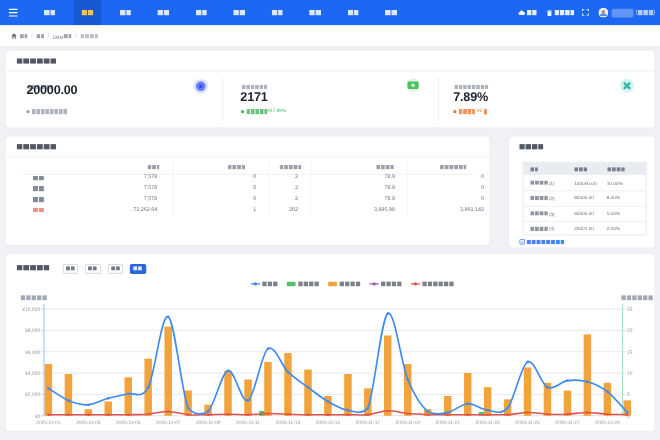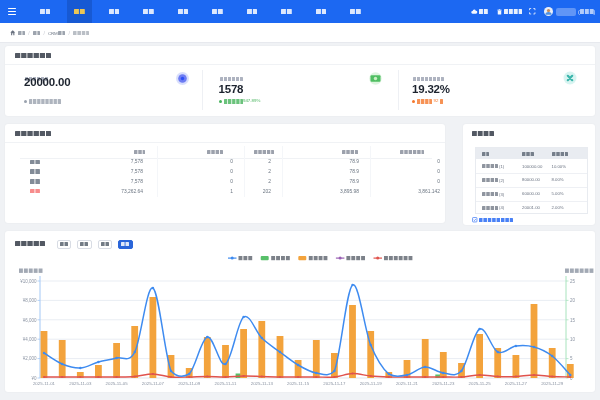--- a/index.html
+++ b/index.html
@@ -76,34 +76,34 @@
       <span style="width:3.4px;height:3.4px;border-radius:50%;background:#9aa2ae;flex:none"></span>
       <span style="width:1.8px"></span>
       <span class="ib" style="width:31.5px;height:4.1px;color:#9aa2ae;opacity:0.8;background-size:4.1px 100%"></span>
     </div>
     <div class="abs" style="left:169.5px;top:25px"><svg width="15" height="15" viewBox="0 0 15 15">
         <circle cx="7.5" cy="7.5" r="6.5" fill="#8fa0f5" opacity="0.35"></circle>
         <circle cx="7.5" cy="7.5" r="4.3" fill="#6d7cf3"></circle>
         <circle cx="7.5" cy="7.5" r="1.7" fill="#2b4ef5"></circle>
       </svg></div>
     <div class="bb" style="left:214.5px;top:30.5px;width:23.3px;height:4.3px;color:#8f97a8;opacity:0.72;background-size:4.0px 100%;"></div>
-    <div class="abs" style="left:213.5px;top:37.5px;font-size:11.5px;line-height:11px;font-weight:bold;color:#1c232e;letter-spacing:-0.2px">1578</div>
+    <div class="abs" style="left:213.5px;top:37.5px;font-size:11.5px;line-height:11px;font-weight:bold;color:#1c232e;letter-spacing:-0.2px">2171</div>
     <div class="fr" style="left:213.5px;top:53.0px;height:5px">
       <span style="width:3.4px;height:3.4px;border-radius:50%;background:#47b45c;flex:none"></span>
       <span style="width:1.8px"></span>
       <span class="ib" style="width:19.3px;height:4.1px;color:#47b45c;opacity:0.8;background-size:4.1px 100%"></span>
       <span style="font-size:4.4px;color:#47b45c;line-height:4.4px">947.89%</span>
     </div>
     <div class="abs" style="left:363.8px;top:25px"><svg width="13" height="13" viewBox="0 0 13 13">
         <circle cx="6.5" cy="6.5" r="6.2" fill="#8fdc96" opacity="0.3"></circle>
         <rect x="1.5" y="3.2" width="10" height="6.6" rx="1" fill="#4fbe62"></rect>
         <circle cx="6.5" cy="6.5" r="1.7" fill="#c8eec2"></circle>
       </svg></div>
     <div class="bb" style="left:408.0px;top:30.5px;width:31.4px;height:4.3px;color:#8f97a8;opacity:0.72;background-size:4.0px 100%;"></div>
-    <div class="abs" style="left:407px;top:37.5px;font-size:11.5px;line-height:11px;font-weight:bold;color:#1c232e;letter-spacing:-0.2px">19.32%</div>
+    <div class="abs" style="left:407px;top:37.5px;font-size:11.5px;line-height:11px;font-weight:bold;color:#1c232e;letter-spacing:-0.2px">7.89%</div>
     <div class="fr" style="left:407.0px;top:53.0px;height:5px">
       <span style="width:3.4px;height:3.4px;border-radius:50%;background:#f5772b;flex:none"></span>
       <span style="width:1.8px"></span>
       <span class="ib" style="width:15.2px;height:4.1px;color:#f5772b;opacity:0.8;background-size:4.1px 100%"></span>
       <span style="font-size:4.4px;color:#f5772b;line-height:4.4px">&nbsp;92&nbsp;</span>
       <span class="ib" style="width:3.1px;height:4.1px;color:#f5772b;opacity:0.8;background-size:4.1px 100%"></span>
     </div>
     <div class="abs" style="left:558.3px;top:25px"><svg width="14" height="14" viewBox="0 0 14 14">
         <circle cx="7" cy="7" r="6.5" fill="#7fd9d0" opacity="0.3"></circle>
         <path d="M4.8 4.8 L9.2 9.2 M9.2 4.8 L4.8 9.2" stroke="#3bb5ab" stroke-width="2.2" stroke-linecap="round"></path>

